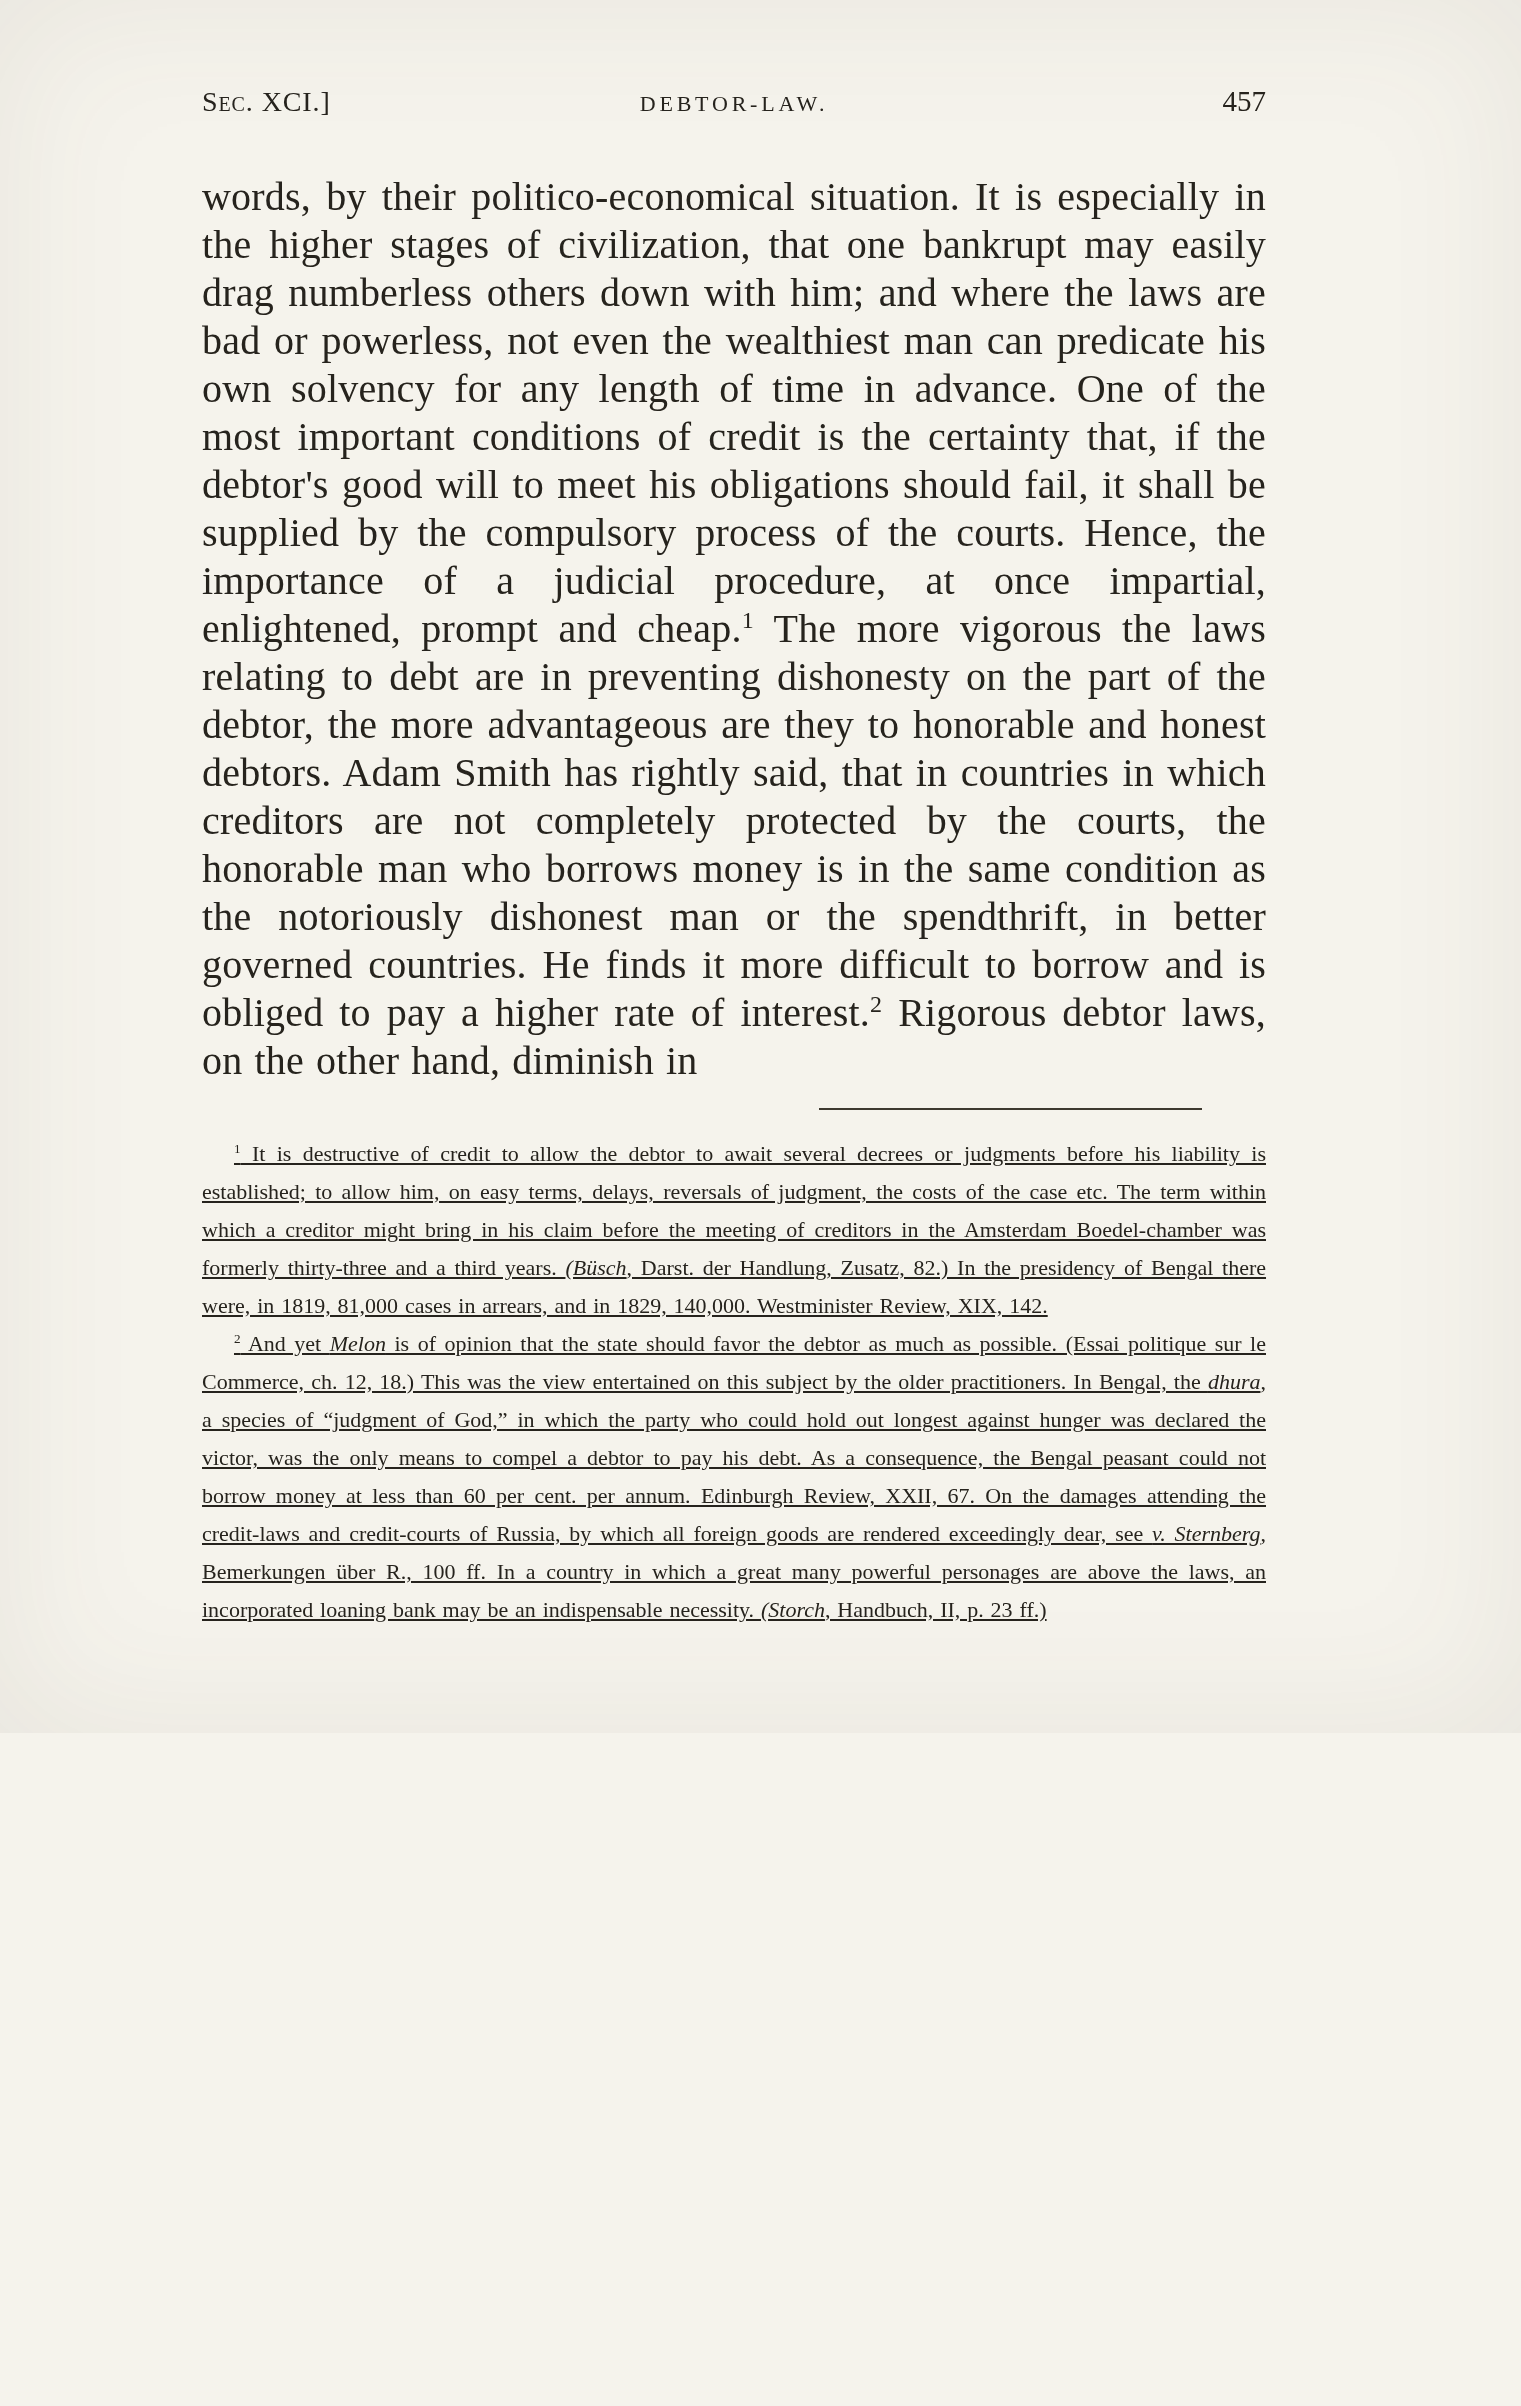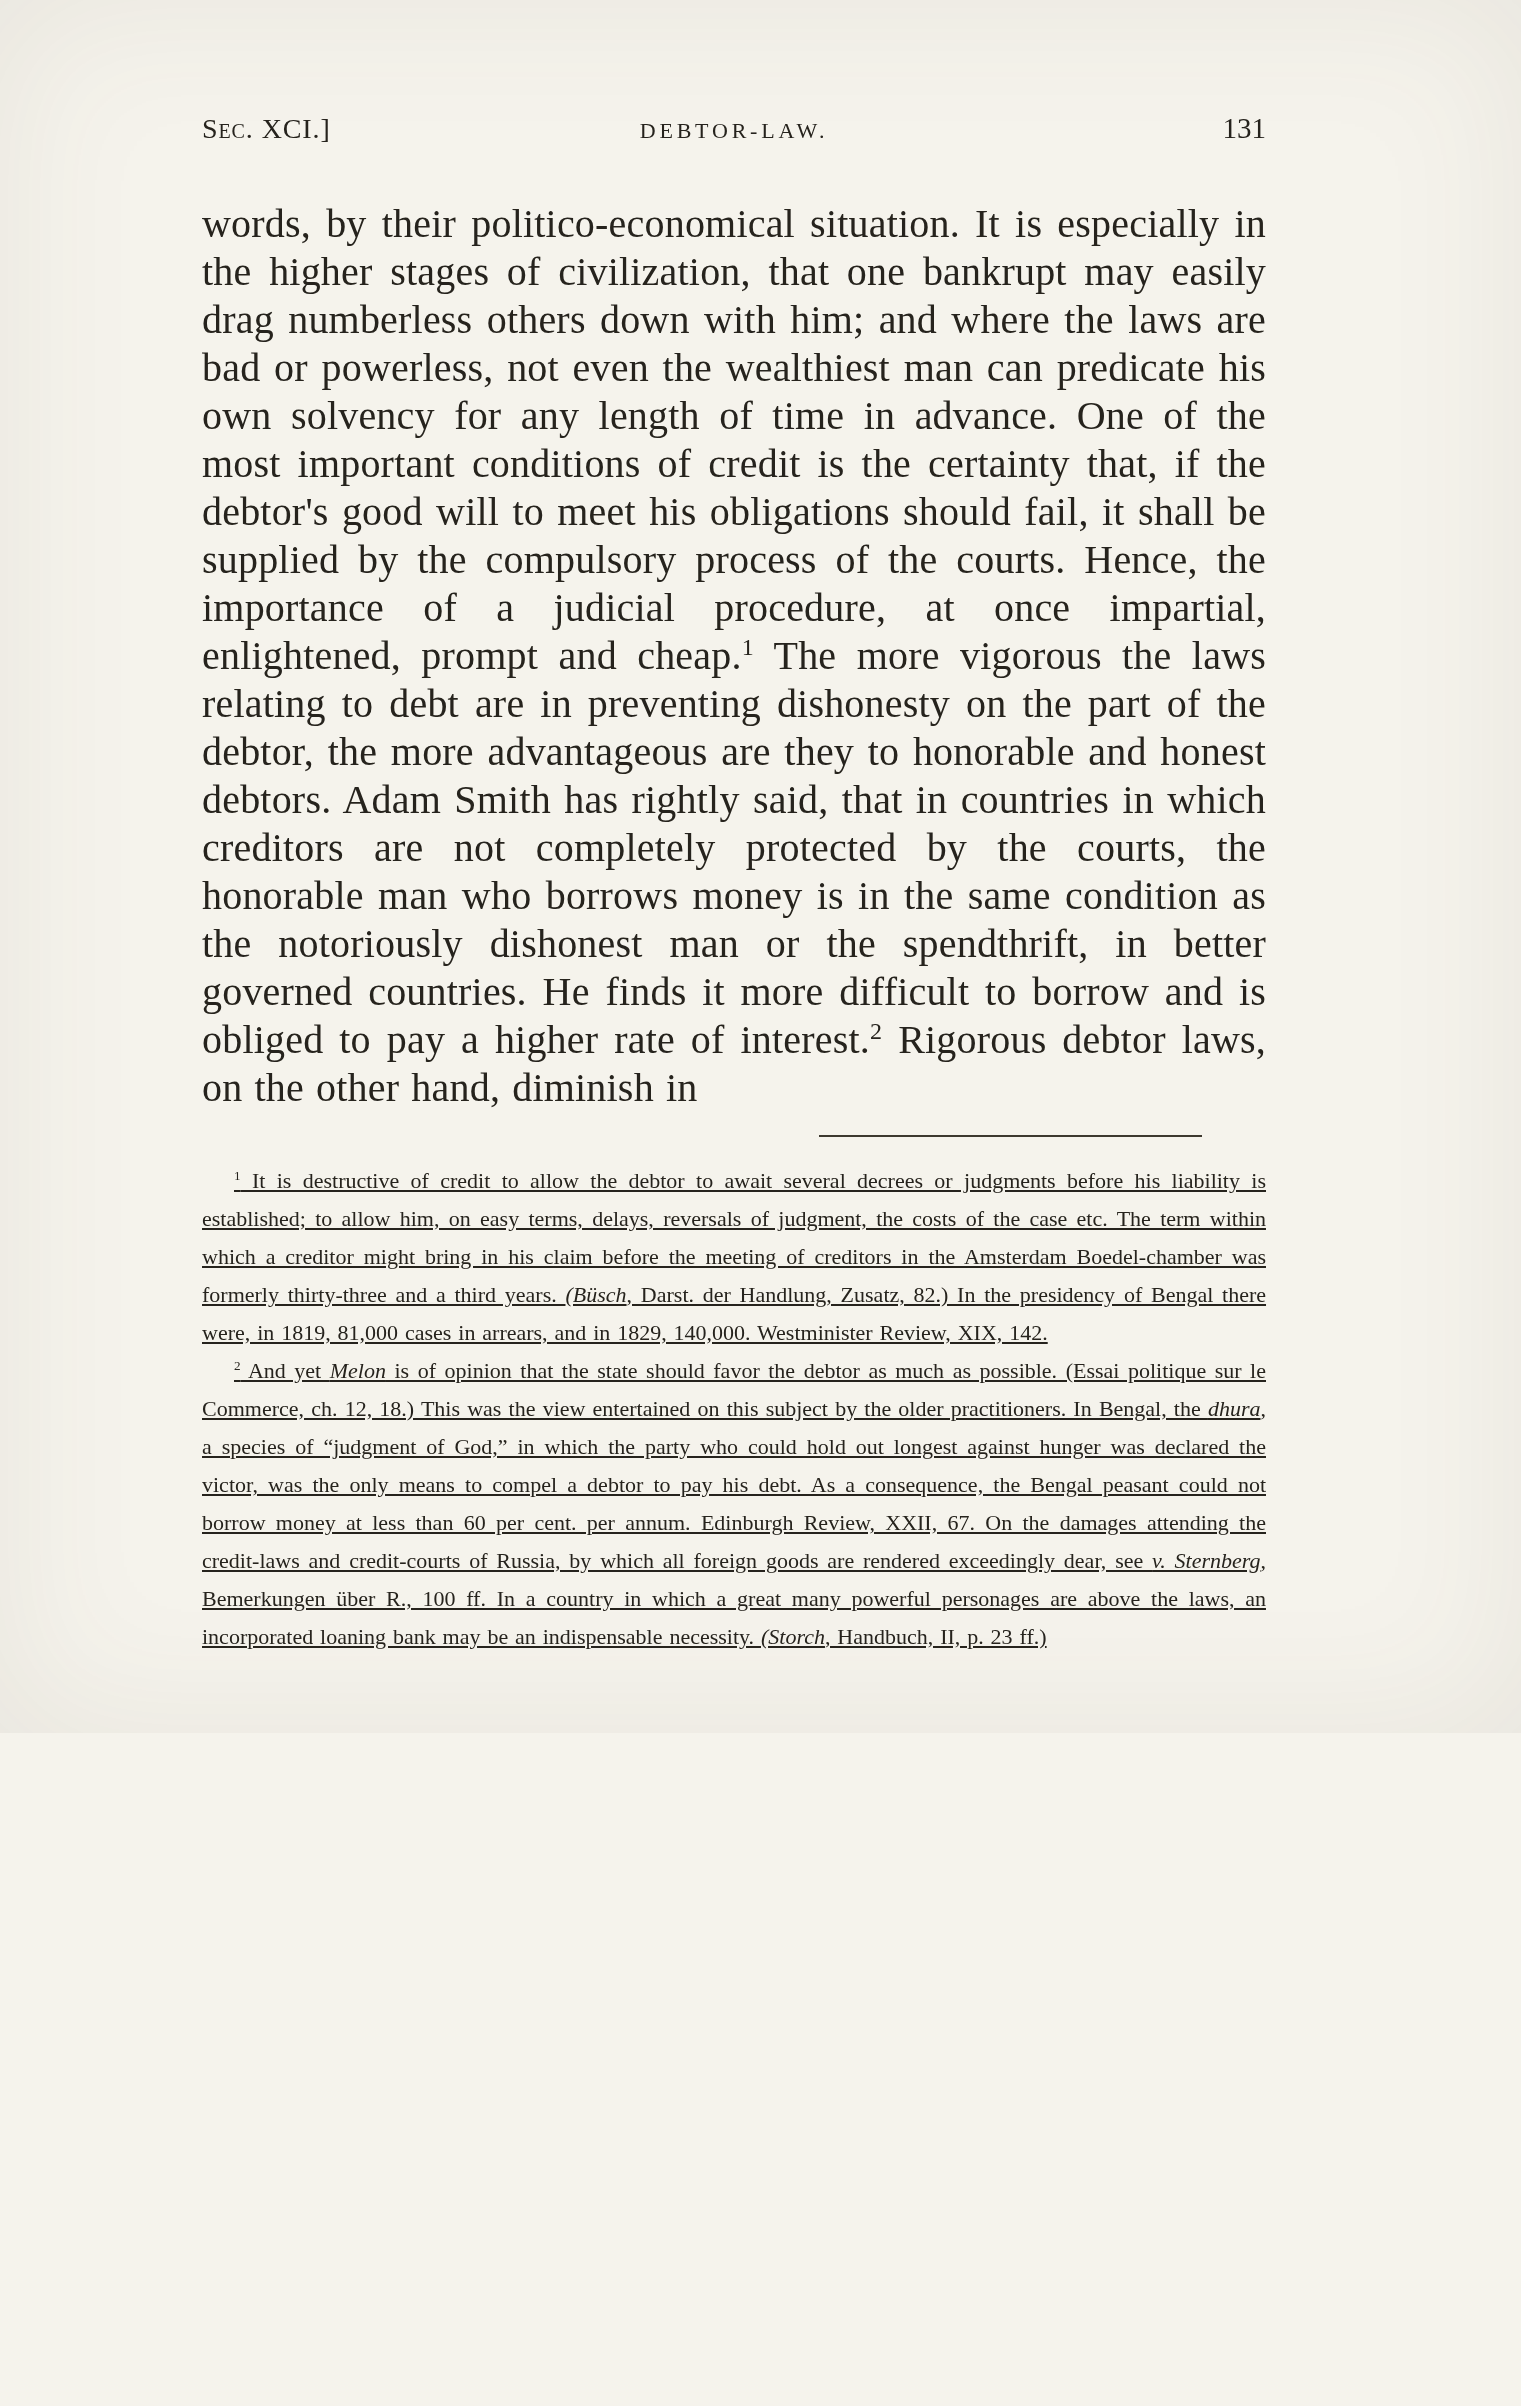--- a/index.html
+++ b/index.html
@@ -8,21 +8,21 @@
     height: 2407px;
     background: #f5f3ec;
     font-family: "Liberation Serif", serif;
     color: #26231d;
   }
   .page {
     position: relative;
     width: 1522px;
     height: 1733px;
     box-sizing: border-box;
-    padding: 112px 256px 0 202px;
+    padding: 85px 256px 0 202px;
     background: #f5f3ec;
     box-shadow: inset 0 0 151px rgba(90, 80, 60, 0.08);
   }
   .header {
     display: flex;
     align-items: baseline;
     margin-bottom: 55px;
     font-size: 28px;
   }
   .header-left {
@@ -75,21 +75,21 @@
   }
 </style>
 </head>
 <body>
 
 <div class="page">
 
   <div class="header">
     <span class="header-left">Sec. XCI.]</span>
     <span class="header-center">DEBTOR-LAW.</span>
-    <span class="header-right">131</span>
+    <span class="header-right">457</span>
   </div>
 
   <p class="body-text"><span>words, by their politico-economical situation.  It is especially in the higher stages of civilization, that one bankrupt may easily drag numberless others down with him; and where the laws are bad or powerless, not even the wealthiest man can predicate his own solvency for any length of time in advance. One of the most important conditions of credit is the certainty that, if the debtor's good will to meet his obligations should fail, it shall be supplied by the compulsory process of the courts.  Hence, the importance of a judicial procedure, at once impartial, enlightened, prompt and cheap.</span><sup>1</sup><span>  The more vigorous the laws relating to debt are in preventing dishonesty on the part of the debtor, the more advantageous are they to honorable and honest debtors.  Adam Smith has rightly said, that in countries in which creditors are not completely protected by the courts, the honorable man who borrows money is in the same condition as the notoriously dishonest man or the spendthrift, in better governed countries.  He finds it more difficult to borrow and is obliged to pay a higher rate of interest.</span><sup>2</sup><span>  Rigorous debtor laws, on the other hand, diminish in</span></p>
 
   <div class="footnote-rule"></div>
 
   <div class="footnotes">
     <p class="footnote"><sup>1</sup><span> It is destructive of credit to allow the debtor to await several decrees or judgments before his liability is established; to allow him, on easy terms, delays, reversals of judgment, the costs of the case etc.  The term within which a creditor might bring in his claim before the meeting of creditors in the Amsterdam Boedel-chamber was formerly thirty-three and a third years. </span><span class="italic">(Büsch</span><span>, Darst. der Handlung, Zusatz, 82.)  In the presidency of Bengal there were, in 1819, 81,000 cases in arrears, and in 1829, 140,000.  Westminister Review, XIX, 142.</span></p>
     <p class="footnote"><sup>2</sup><span> And yet </span><span class="italic">Melon</span><span> is of opinion that the state should favor the debtor as much as possible.  (Essai politique sur le Commerce, ch. 12, 18.)  This was the view entertained on this subject by the older practitioners.  In Bengal, the </span><span class="italic">dhura</span><span>, a species of “judgment of God,” in which the party who could hold out longest against hunger was declared the victor, was the only means to compel a debtor to pay his debt.  As a consequence, the Bengal peasant could not borrow money at less than 60 per cent. per annum.  Edinburgh Review, XXII, 67.  On the damages attending the credit-laws and credit-courts of Russia, by which all foreign goods are rendered exceedingly dear, see </span><span class="italic">v. Sternberg</span><span>, Bemerkungen über R., 100 ff.  In a country in which a great many powerful personages are above the laws, an incorporated loaning bank may be an indispensable necessity.  </span><span class="italic">(Storch</span><span>, Handbuch, II, p. 23 ff.)</span></p>
   </div>

